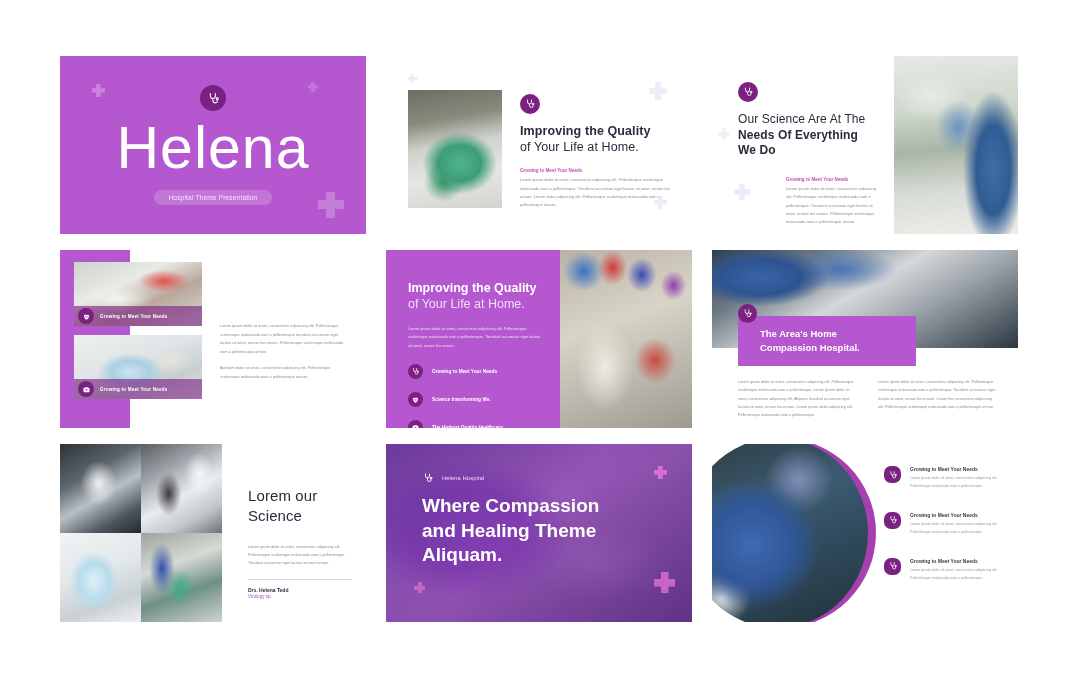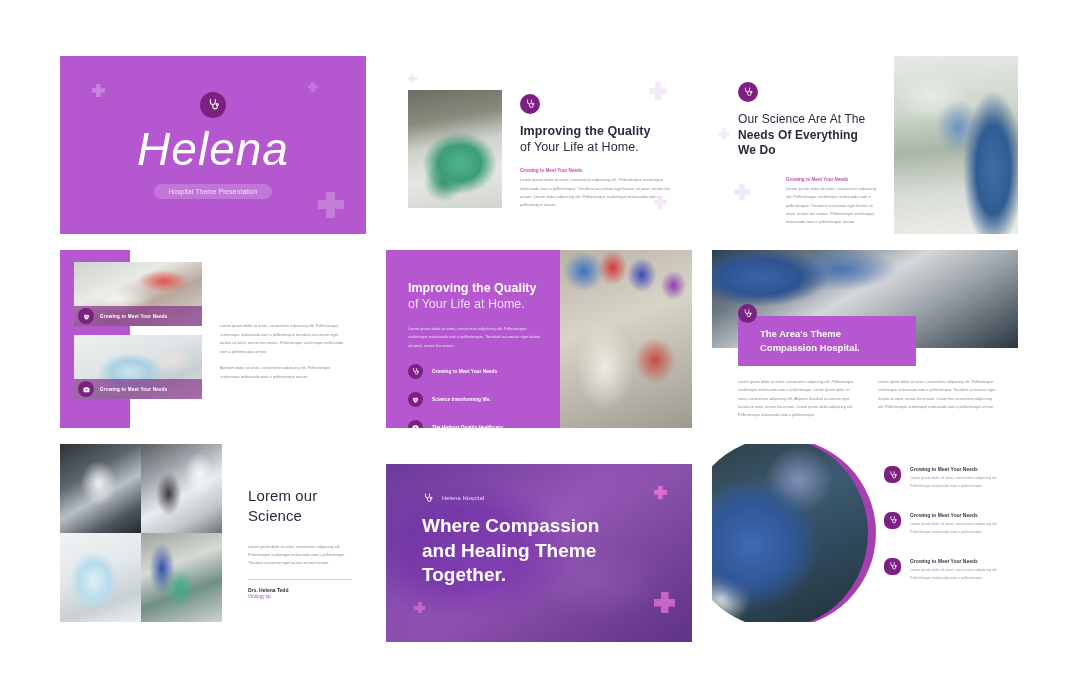--- a/index.html
+++ b/index.html
@@ -21,21 +21,21 @@
     background: #ffffff;
   }
   
   .s1 { left: 60px;  top: 56px; }
   .s2 { left: 386px; top: 56px; }
   .s3 { left: 712px; top: 56px; }
   .s4 { left: 60px;  top: 250px; }
   .s5 { left: 386px; top: 250px; }
   .s6 { left: 712px; top: 250px; }
   .s7 { left: 60px;  top: 444px; }
-  .s8 { left: 386px; top: 464px; }
+  .s8 { left: 386px; top: 444px; }
   .s9 { left: 712px; top: 444px; }
 
   
   .plus {
     position: absolute;
     width: 14px; height: 14px;
     background:
       linear-gradient(#fff 0 0) center/100% 36% no-repeat,
       linear-gradient(#fff 0 0) center/36% 100% no-repeat;
     opacity: .25;
@@ -157,22 +157,22 @@
   
   .cover {
     background: #b558d0;
     width: 100%; height: 100%;
     position: relative;
     display: flex; flex-direction: column;
     align-items: center; justify-content: center;
   }
   .cover .logo { width: 26px; height: 26px; margin-bottom: 8px; }
   .cover .title {
-    color: #ffffff; font-size: 46px; font-weight: 300;
-    letter-spacing: 1px; line-height: 1; font-style: italic;
+    color: #ffffff; font-size: 59px; font-weight: 300;
+    letter-spacing: 1px; line-height: 1;
   }
   .cover .pill {
     margin-top: 12px;
     padding: 4px 14px;
     border-radius: 20px;
     background: rgba(255,255,255,.18);
     color: #f4e6fa; font-size: 6.5px; letter-spacing: .2px;
   }
 
   
@@ -432,21 +432,21 @@
         </div>
       </div>
       <div class="photo ph-lab2 s5-img"></div>
     </div>
   </div>
 
   <div class="slide s6">
     <div class="photo ph-scanner s6-img"></div>
     <div class="s6-overlay">
       <div class="s6-h">
-        <span>The Area's Theme</span>
+        <span>The Area's Home</span>
         <span>Compassion Hospital.</span>
       </div>
     </div>
     <div class="icircle s6-badge">
       <svg viewBox="0 0 24 24" width="11" height="11" fill="none" stroke="#fff" stroke-width="1.9" stroke-linecap="round">
         <path d="M7 4v4a4 4 0 0 0 8 0V4"></path>
           <path d="M11 12v3a4 4 0 0 0 4 4 3 3 0 0 0 3-3v-2"></path>
           <circle cx="18" cy="12" r="1.6"></circle>
       </svg>
     </div>
@@ -487,21 +487,21 @@
           <path d="M7 4v4a4 4 0 0 0 8 0V4"></path>
             <path d="M11 12v3a4 4 0 0 0 4 4 3 3 0 0 0 3-3v-2"></path>
             <circle cx="18" cy="12" r="1.6"></circle>
         </svg>
       </span>
       <span class="lbl">Helena Hospital</span>
     </div>
     <div class="s8-h">
       <span>Where Compassion</span>
       <span>and Healing Theme</span>
-      <span>Together.</span>
+      <span>Aliquam.</span>
     </div>
   </div>
 
   <div class="slide s9">
     <div class="s9-circle">
       <div class="s9-inner">
         <div class="photo ph-surgery" style="width:100%;height:100%;"></div>
       </div>
     </div>
     <div class="s9-list">

